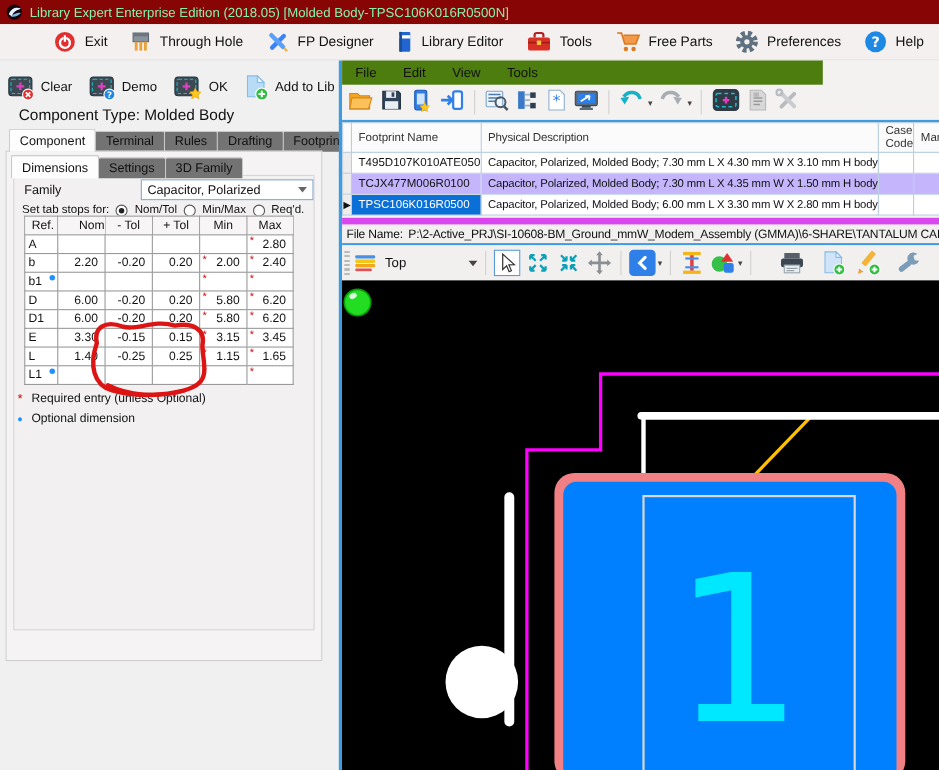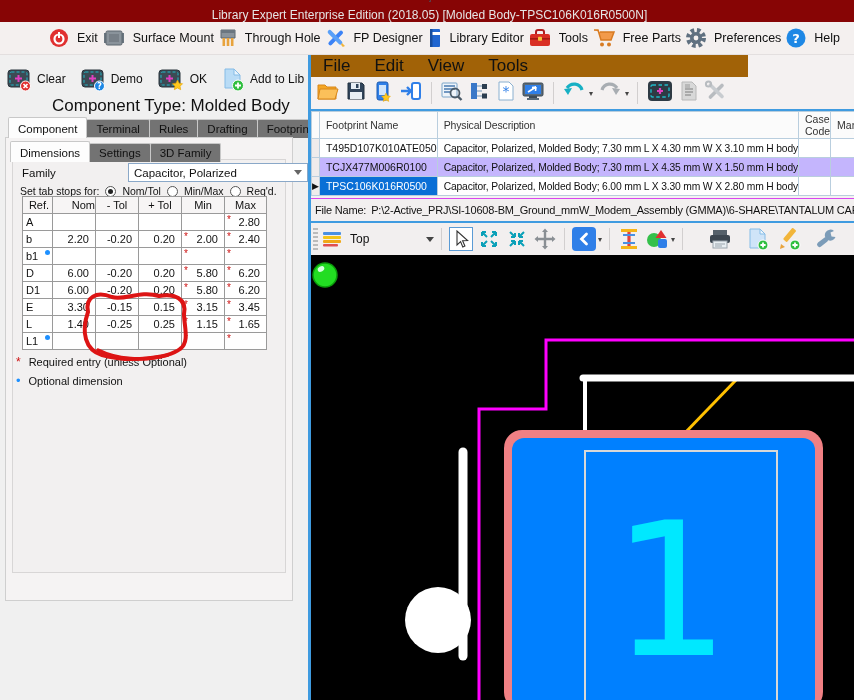--- a/index.html
+++ b/index.html
@@ -1,42 +1,42 @@
 <!DOCTYPE html>
 <html><head>
 <meta charset="utf-8">
 <style>
   html,body{margin:0;padding:0;}
   body{width:854px;height:700px;position:relative;overflow:hidden;
        font-family:"Liberation Sans",sans-serif;background:#f0f0f0;color:#111;}
   .abs{position:absolute;}
   
-  #titlebar{left:0;top:0;width:854px;height:22px;background:#870505;color:#e5e5e5;
+  #titlebar{left:0;top:0;width:854px;height:22px;background:#870505;color:#86efac;
             display:flex;align-items:center;gap:6px;padding-left:5px;box-sizing:border-box;
-            font-size:12px;flex-direction:column;}
+            font-size:12px;}
   
   #maintb{left:0;top:22px;width:854px;height:33px;background:#f4f0ef;
           display:flex;align-items:center;box-sizing:border-box;
           padding:0 14px 0 48px;justify-content:space-between;font-size:12.5px;border-bottom:1px solid #e3dfdf;}
   .tbitem{display:flex;align-items:center;gap:7px;cursor:default;}
   
   #leftpanel{left:0;top:55px;width:308px;height:645px;background:#f0f0f0;}
   #splitter{left:308px;top:55px;width:3px;height:645px;background:#3f9be0;}
   .actionbar{left:6px;top:4px;height:40px;display:flex;align-items:center;gap:14px;font-size:12px;}
   .actionitem{display:flex;align-items:center;gap:5px;}
-  #comptype{left:17px;top:41px;font-size:17px;margin-left:35px;}
+  #comptype{left:17px;top:41px;font-size:14px;}
   .tabs{left:8px;top:62px;display:flex;align-items:flex-end;font-size:11.5px;}
   .tab{padding:3px 9px 3px 9px;border:1px solid #c8c8c8;border-bottom:none;background:#737373;
        border-radius:2px 2px 0 0;margin-right:-1px;}
   .tab.active{background:#fdfdfd;padding-top:5px;position:relative;z-index:2;}
   .tabpage{left:5px;top:82px;width:286px;height:462px;background:#f5f3f3;border:1px solid #cfcfcf;}
   .subtabs{left:10px;top:86px;display:flex;align-items:flex-end;font-size:11.5px;z-index:3;}
   .innerpage{left:12px;top:104px;width:272px;height:412px;background:#f2f0f0;border:1px solid #d8d6d6;}
   #famlabel{left:22px;top:112px;font-size:11.5px;}
-  .combo{left:128px;top:108px;width:180px;height:19px;background:#fff;border:1px solid #8aa8c8;
+  .combo{left:128px;top:108px;width:157px;height:19px;background:#fff;border:1px solid #8aa8c8;
          font-size:11.5px;display:flex;align-items:center;padding-left:5px;box-sizing:border-box;}
   .combo .caret{margin-left:auto;margin-right:5px;width:0;height:0;border-left:4px solid transparent;
                 border-right:4px solid transparent;border-top:5px solid #666;}
   #radiorow{left:20px;top:130px;display:flex;align-items:center;gap:6px;font-size:10.5px;white-space:nowrap;}
   .radio{width:11px;height:11px;border:1px solid #555;border-radius:50%;background:#fff;display:inline-block;
          box-sizing:border-box;position:relative;}
   .radio.sel::after{content:"";position:absolute;left:2px;top:2px;width:5px;height:5px;border-radius:50%;background:#222;}
   
   #dimtable{left:22px;top:141px;border-collapse:collapse;font-size:11px;background:#fff;}
   #dimtable td,#dimtable th{border:1px solid #9a9a9a;height:17px;padding:0;box-sizing:border-box;}
@@ -45,38 +45,38 @@
   .c-num{width:43px;text-align:right;padding-right:6px !important;position:relative;}
   .c-max{width:42px;}
   .req{position:absolute;left:2px;top:0px;color:#cc1111;font-size:10px;}
   .optdot{position:absolute;right:2px;top:2px;width:5px;height:5px;border-radius:50%;background:#1e90ff;}
   .legendrow{font-size:11px;display:flex;gap:8px;align-items:center;}
   .lmark-req{color:#cc1111;font-size:12px;}
   .lmark-opt{color:#1e90ff;font-size:13px;line-height:8px;}
   #annotation{left:76px;top:233px;pointer-events:none;z-index:5;}
   
   #rightpanel{left:311px;top:55px;width:543px;height:645px;background:#f4f1f1;}
-  #menubar{left:0;top:0;width:437px;height:22px;display:flex;align-items:center;font-size:17px;background:#a16207;}
+  #menubar{left:0;top:0;width:437px;height:22px;display:flex;align-items:center;font-size:12px;background:#4d7c0f;}
   .menuitem{padding:0 12px;}
   #rtoolbar{left:0;top:22px;width:543px;height:32px;display:flex;align-items:center;gap:5px;padding-left:5px;box-sizing:border-box;}
   .vsep{width:1px;height:22px;background:#d2cfcf;margin:0 3px;}
   .blueline{left:0;width:543px;height:2px;background:#3f9be0;}
   
   #partgrid{left:0;top:56px;width:543px;font-size:10.5px;border-collapse:collapse;background:#fff;}
   #partgrid td{border:1px solid #b9cede;height:19px;padding:0 0 0 6px;box-sizing:border-box;
                white-space:nowrap;overflow:hidden;}
   #partgrid .hdr td{background:#fbfbfb;color:#333;height:27px;line-height:12px;}
   .selcol{width:19px;background:#efecec;text-align:center;padding:0 !important;font-size:9px;}
   .colname{width:102px;}
   .coldesc{width:330px;font-size:10.3px;letter-spacing:-0.15px;}
   .colcase{width:62px;}
   .colmanu{width:30px;}
   .rowalt td{background:#c4b5fd;}
   .selcell{background:#0a6fd6 !important;color:#fff;}
-  #filenamebar{left:0;top:143px;width:543px;height:23px;background:#f2efef;border-top:1px solid #d946ef;
+  #filenamebar{left:0;top:143px;width:543px;height:23px;background:#f2efef;border-top:6px solid #d946ef;
                display:flex;align-items:center;font-size:11px;white-space:nowrap;overflow:hidden;
                letter-spacing:-0.2px;padding-left:4px;box-sizing:border-box;gap:5px;}
   
   #cadbar{left:0;top:168px;width:543px;height:32px;background:#f2efef;display:flex;align-items:center;
           padding-left:2px;box-sizing:border-box;gap:4px;text-align:center;}
   .grip{width:5px;height:22px;background:repeating-linear-gradient(#bbb 0 2px,transparent 2px 4px);}
   #viewcombo{display:flex;align-items:center;width:112px;font-size:12px;gap:8px;}
   #viewcombo .caret{margin-left:auto;width:0;height:0;border-left:4px solid transparent;border-right:4px solid transparent;border-top:5px solid #444;}
   .cadbtn{width:24px;height:24px;display:flex;align-items:center;justify-content:center;}
   .cadbtn.sel{background:#fff;border:1px solid #5b9bd5;box-sizing:border-box;}
@@ -99,29 +99,20 @@
 
 <div class="abs" id="maintb">
   <div class="tbitem">
     <svg width="22" height="22" viewBox="0 0 22 22">
       <circle cx="11" cy="11" r="9" fill="#e03030"></circle>
       <circle cx="11" cy="12" r="4.5" fill="none" stroke="#fff" stroke-width="2.2"></circle>
       <rect x="9.9" y="3.5" width="2.2" height="6" fill="#e03030"></rect>
       <rect x="10" y="5" width="2" height="6" fill="#fff"></rect>
     </svg>
     <span>Exit</span>
-  </div>
-  <div class="tbitem">
-    <svg width="24" height="22" viewBox="0 0 24 22">
-      <rect x="2" y="6" width="3" height="10" fill="#6b7680"></rect>
-        <rect x="19" y="6" width="3" height="10" fill="#6b7680"></rect>
-      <rect x="4" y="4" width="16" height="14" rx="1.5" fill="#8a939b" stroke="#5d666e"></rect>
-      <rect x="7" y="7" width="10" height="8" fill="#777f87"></rect>
-    </svg>
-    <span>Surface Mount</span>
   </div>
   <div class="tbitem">
     <svg width="20" height="22" viewBox="0 0 20 22">
       <path d="M3,3 h14 v8 h-14 z" fill="#8a939b" stroke="#5d666e"></path>
       <rect x="3" y="3" width="14" height="3" fill="#6b7680"></rect>
       <rect x="4.5" y="11" width="2.6" height="8" fill="#e8a33d"></rect>
       <rect x="8.7" y="11" width="2.6" height="8" fill="#e8a33d"></rect>
       <rect x="12.9" y="11" width="2.6" height="8" fill="#e8a33d"></rect>
     </svg>
     <span>Through Hole</span>

